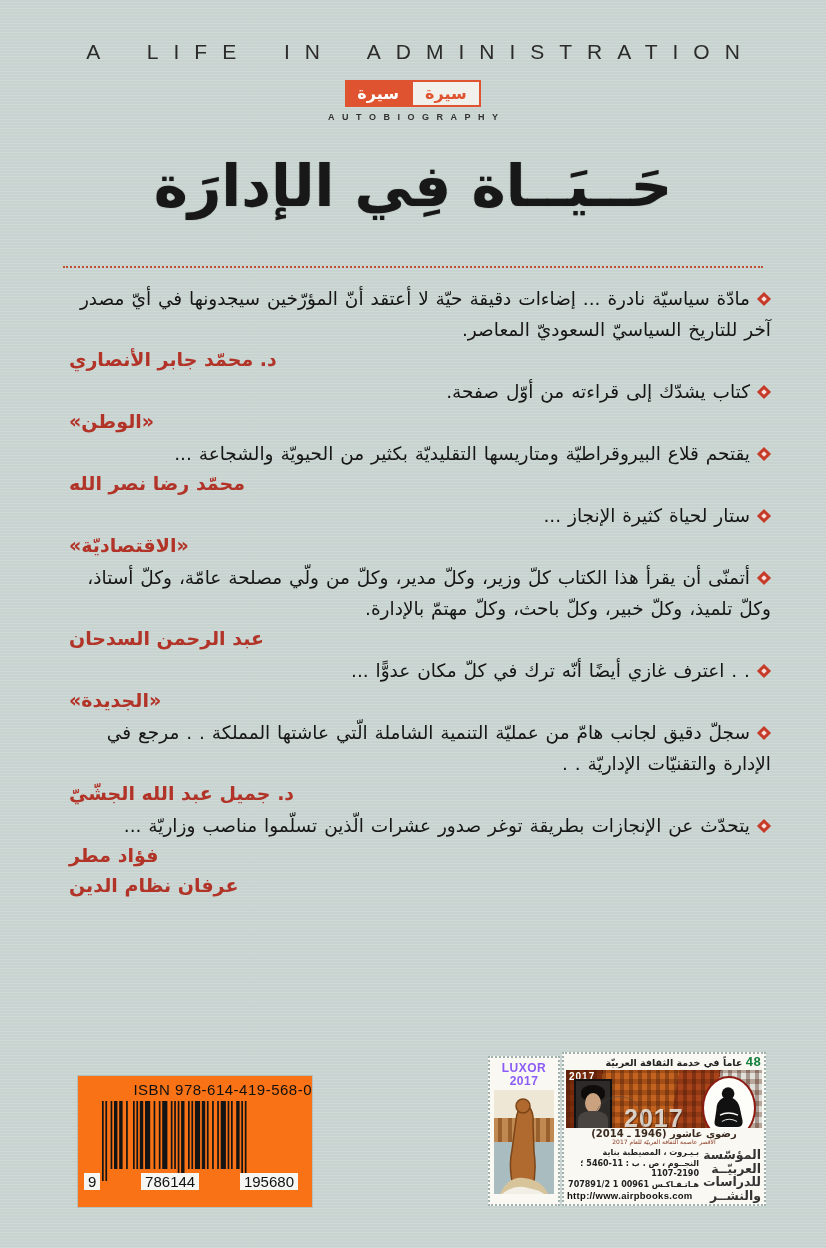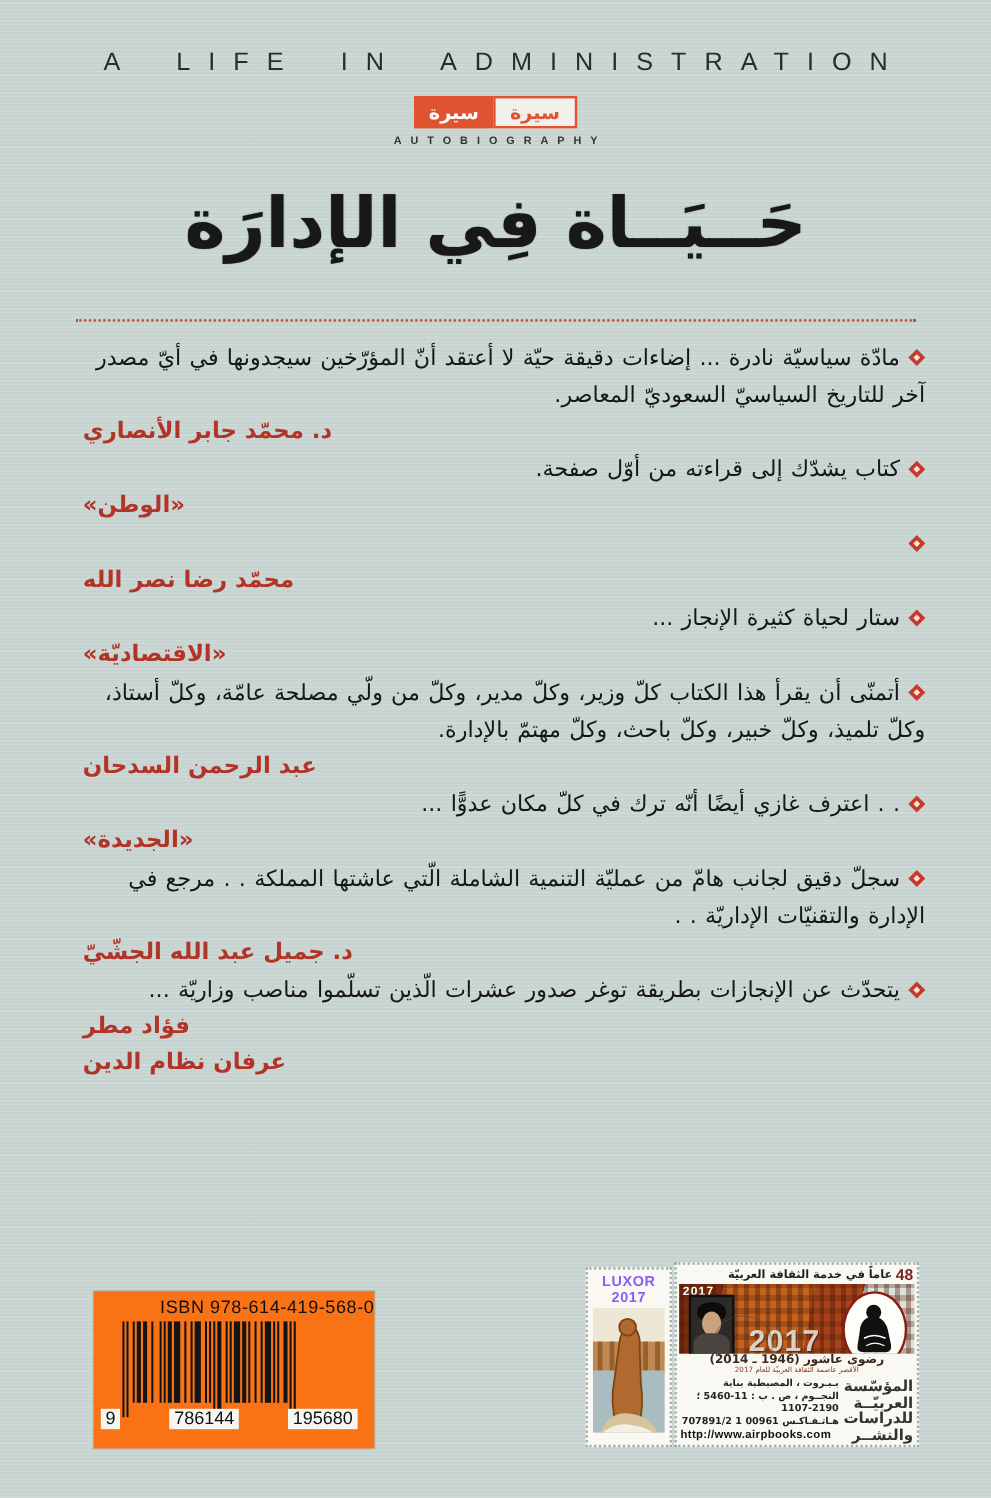--- a/index.html
+++ b/index.html
@@ -83,21 +83,21 @@
   }
   .luxor-art{display:block;margin:2px auto 0;}
   .pub-sheet{
     position:absolute;left:562px;top:1052px;width:204px;height:154px;box-sizing:border-box;
     background:#faf8f2;border:2px dotted #9fb0ae;display:flex;flex-direction:column;
   }
   .stamp-header{
     height:16px;direction:rtl;display:flex;align-items:center;gap:3px;
     padding:1px 3px 0;white-space:nowrap;
   }
-  .anniv-num{color:#7f1d1d;font-weight:bold;font-size:13px;font-family:Liberation Sans, sans-serif;}
+  .anniv-num{color:#15803d;font-weight:bold;font-size:13px;font-family:Liberation Mono, monospace;}
   .anniv-text{color:#222;font-weight:bold;font-size:9.5px;}
   .stamp-art{
     position:relative;height:76px;margin:0 2px;
     background:
       repeating-linear-gradient(90deg, rgba(60,20,5,.35) 0 4px, rgba(0,0,0,0) 4px 9px),
       repeating-linear-gradient(0deg, rgba(90,30,5,.3) 0 5px, rgba(0,0,0,0) 5px 11px),
       linear-gradient(100deg,#7c2d0d 0 18%, #c4631f 18% 55%, #a8431a 55% 75%, #e0e0da 75% 100%);
     overflow:hidden;
   }
   .year-small{position:absolute;left:3px;top:1px;color:#fff;font-weight:bold;font-size:10px;
@@ -165,21 +165,21 @@
 
   <div class="quote-block">
     <p class="quote-text"><span class="diamond"></span><span>مادّة سياسيّة نادرة ... إضاءات دقيقة حيّة لا أعتقد أنّ المؤرّخين سيجدونها في أيّ مصدر آخر للتاريخ السياسيّ السعوديّ المعاصر.</span></p>
     <div class="attr">د. محمّد جابر الأنصاري</div>
   </div>
   <div class="quote-block">
     <p class="quote-text"><span class="diamond"></span><span>كتاب يشدّك إلى قراءته من أوّل صفحة.</span></p>
     <div class="attr">«الوطن»</div>
   </div>
   <div class="quote-block">
-    <p class="quote-text"><span class="diamond"></span></p>
+    <p class="quote-text"><span class="diamond"></span><span>يقتحم قلاع البيروقراطيّة ومتاريسها التقليديّة بكثير من الحيويّة والشجاعة ...</span></p>
     <div class="attr">محمّد رضا نصر الله</div>
   </div>
   <div class="quote-block">
     <p class="quote-text"><span class="diamond"></span><span>ستار لحياة كثيرة الإنجاز ...</span></p>
     <div class="attr">«الاقتصاديّة»</div>
   </div>
   <div class="quote-block">
     <p class="quote-text"><span class="diamond"></span><span>أتمنّى أن يقرأ هذا الكتاب كلّ وزير، وكلّ مدير، وكلّ من ولّي مصلحة عامّة، وكلّ أستاذ، وكلّ تلميذ، وكلّ خبير، وكلّ باحث، وكلّ مهتمّ بالإدارة.</span></p>
     <div class="attr">عبد الرحمن السدحان</div>
   </div>

